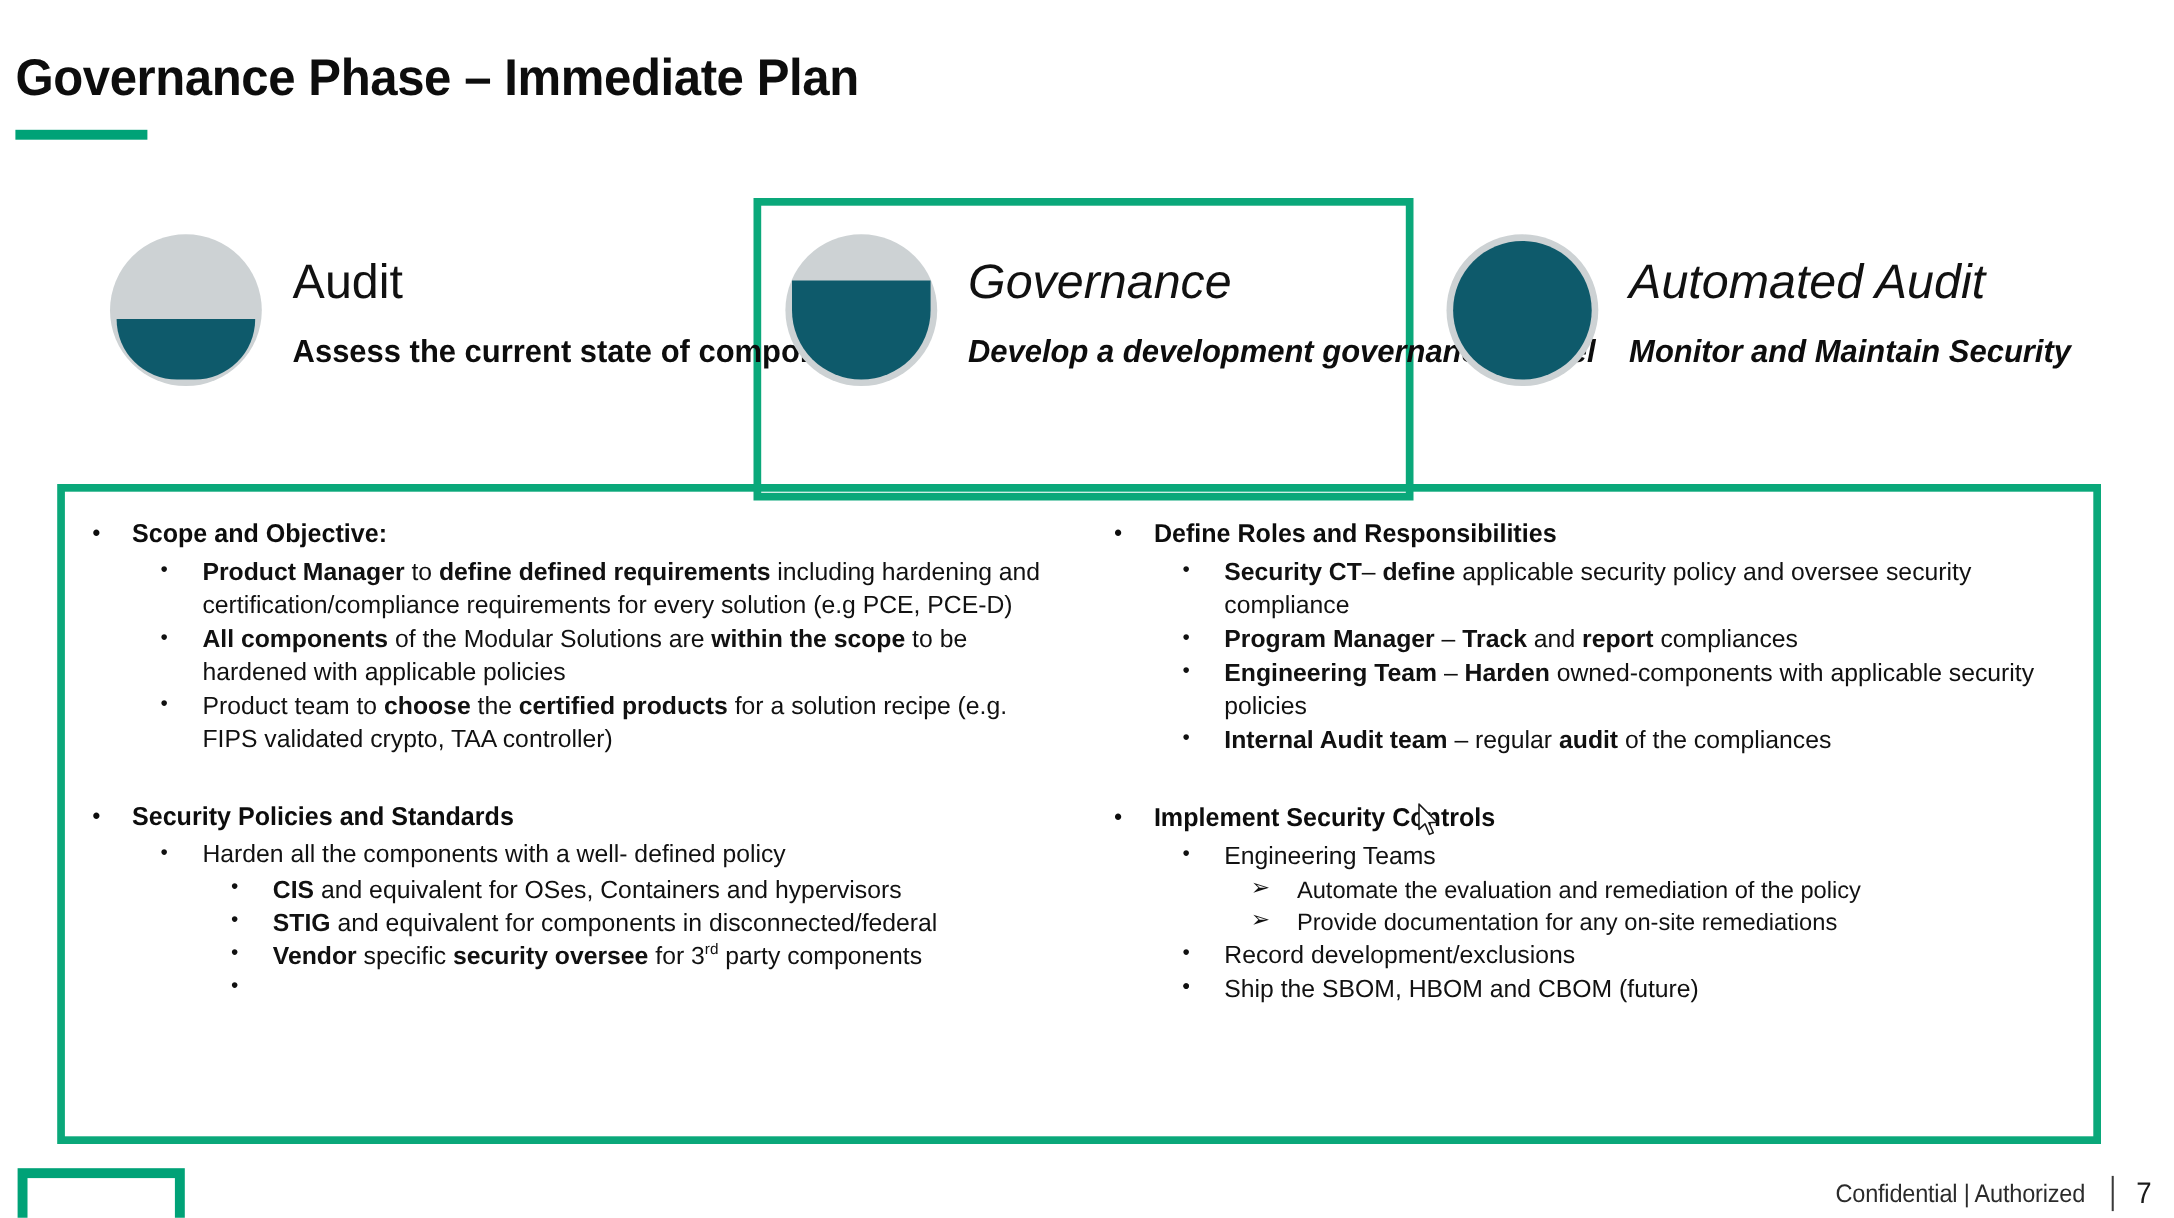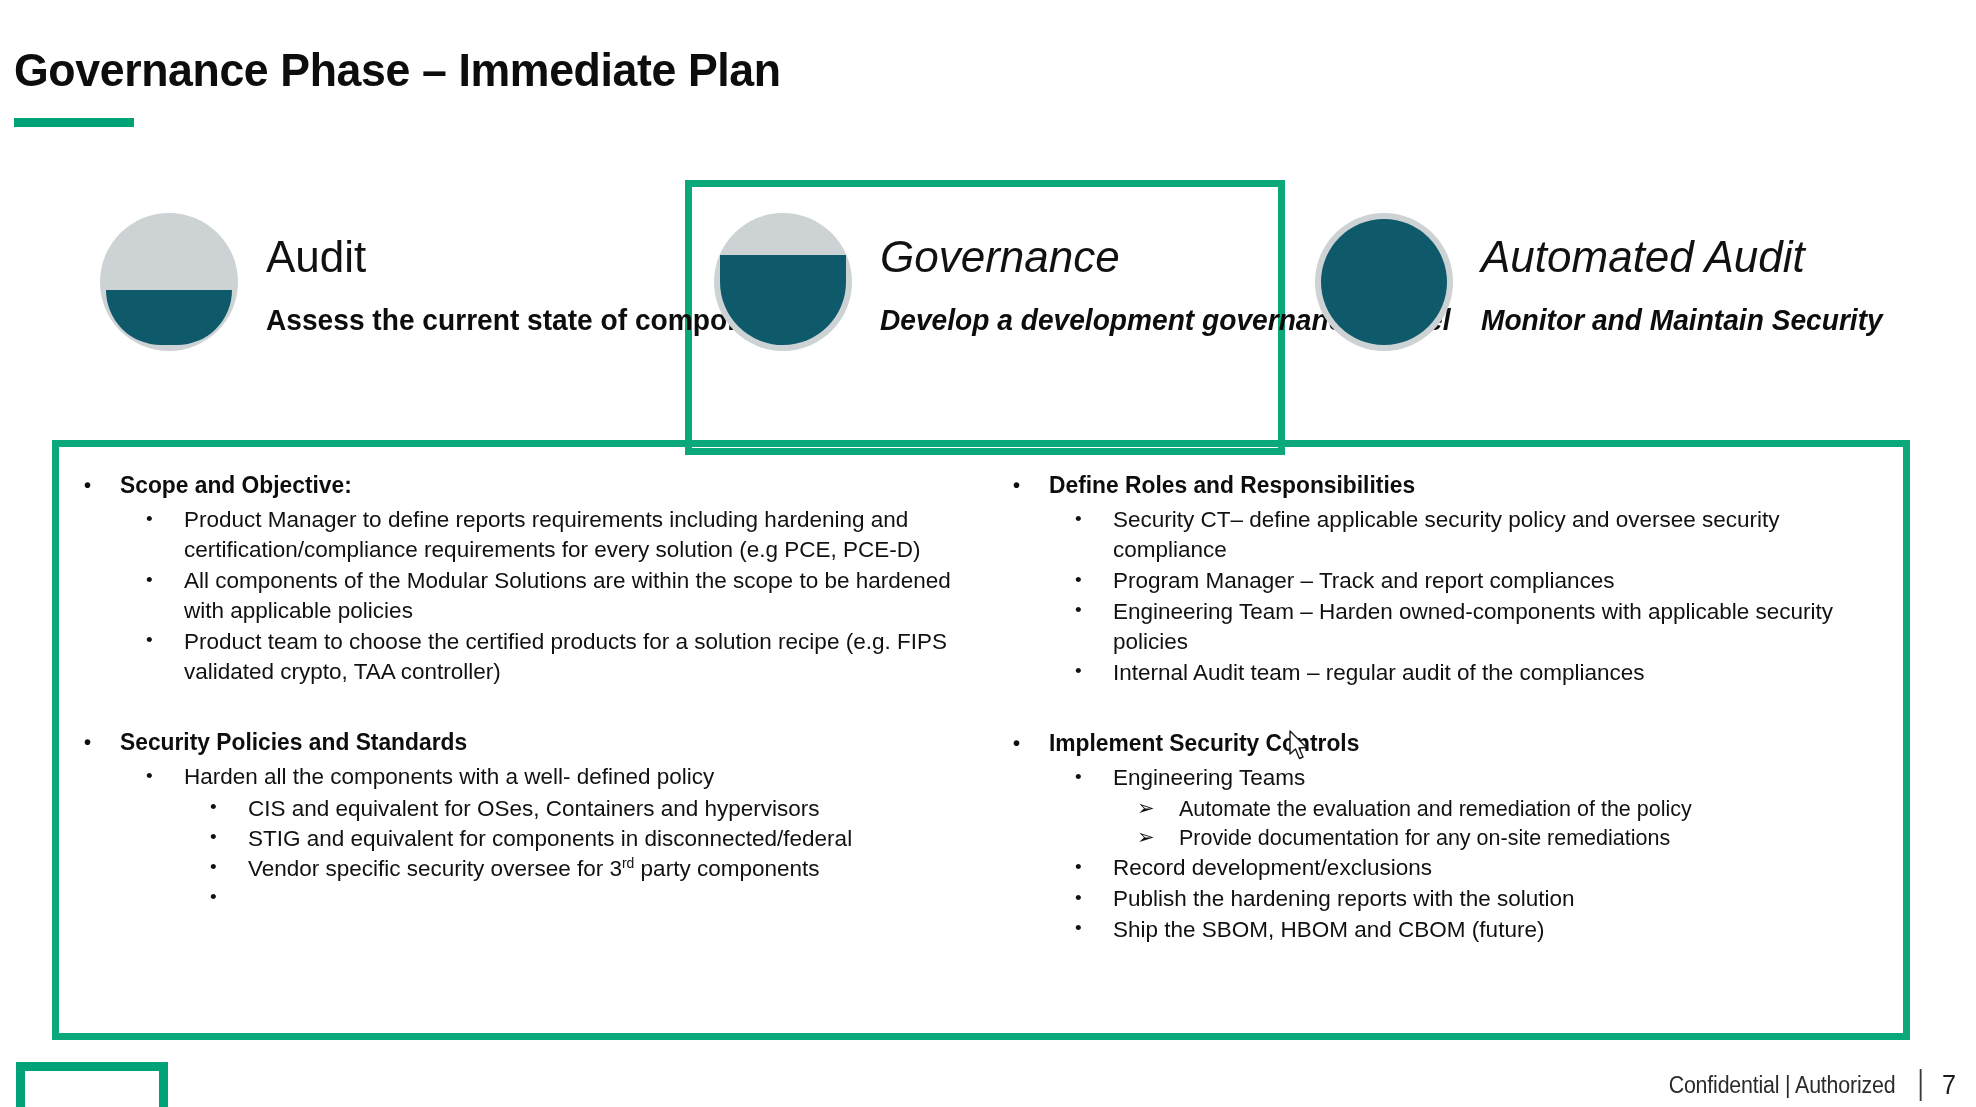--- a/index.html
+++ b/index.html
@@ -217,21 +217,21 @@
     color: #111111;
   }
   ul.lvl4 > li > .bullet {
     position: absolute;
     left: 24px;
     top: -0.04em;
     font-size: 21px;
     color: #111111;
   }
 
-  b, strong { font-weight: normal; }
+  b, strong { font-weight: bold; }
   sup { font-size: 0.62em; vertical-align: super; line-height: 0; }
 
   .spacer-gap { height: 38px; }
 
   
   #footer-logo {
     position: absolute;
     left: 16px;
     top: 1062px;
     width: 152px;
@@ -319,21 +319,21 @@
 <div id="detail-columns">
 
   <div class="detail-col">
     <ul class="lvl1">
       <li>
         <span class="bullet">•</span>
         <span class="txt">Scope and Objective:</span>
         <ul class="lvl2">
           <li>
             <span class="bullet">•</span>
-            <span><b>Product Manager</b> to <b>define reports requirements</b> including hardening and certification/compliance requirements for every solution (e.g PCE, PCE-D)</span>
+            <span><b>Product Manager</b> to <b>define defined requirements</b> including hardening and certification/compliance requirements for every solution (e.g PCE, PCE-D)</span>
           </li>
           <li>
             <span class="bullet">•</span>
             <span><b>All components</b> of the Modular Solutions are <b>within the scope</b> to be hardened with applicable policies</span>
           </li>
           <li>
             <span class="bullet">•</span>
             <span>Product team to <b>choose</b> the <b>certified products</b> for a solution recipe (e.g. FIPS validated crypto, TAA controller)</span>
           </li>
         </ul>
@@ -415,21 +415,20 @@
                 <span>Provide documentation for any on-site remediations</span>
               </li>
             </ul>
           </li>
           <li>
             <span class="bullet">•</span>
             <span>Record development/exclusions</span>
           </li>
           <li>
             <span class="bullet">•</span>
-            <span>Publish the hardening reports with the solution</span>
           </li>
           <li>
             <span class="bullet">•</span>
             <span>Ship the SBOM, HBOM and CBOM (future)</span>
           </li>
         </ul>
       </li>
     </ul>
   </div>
 </div>

